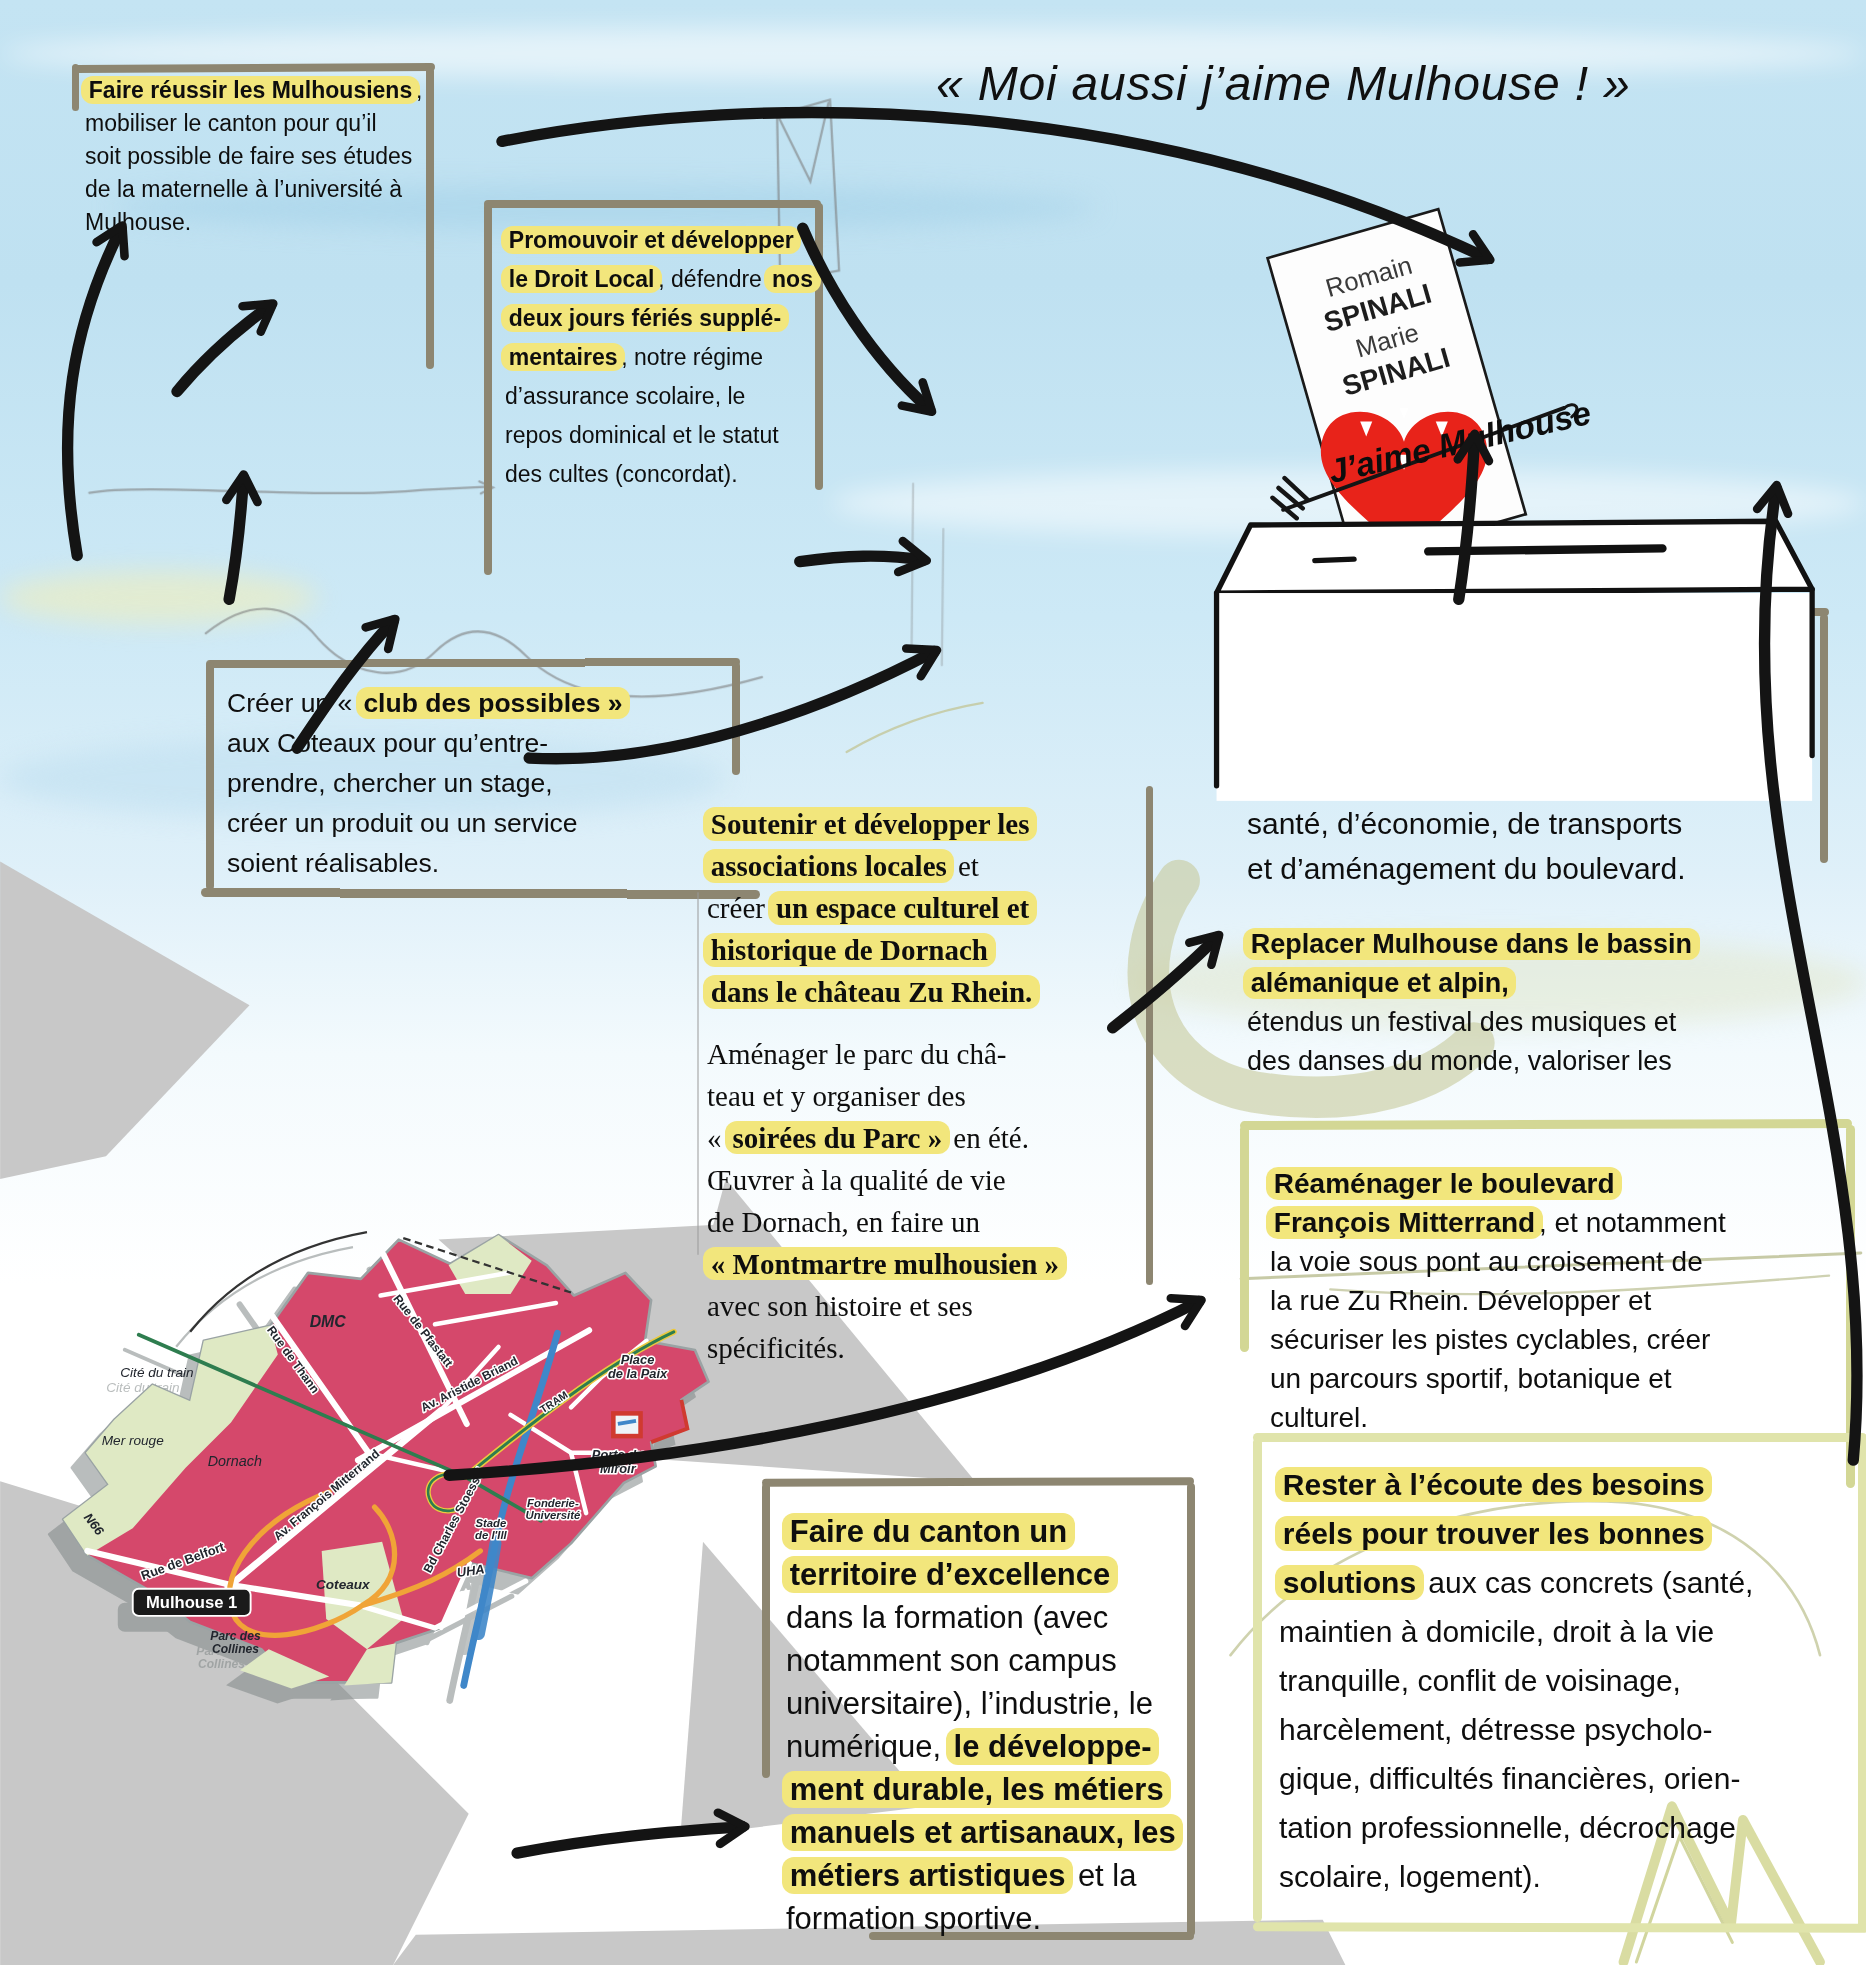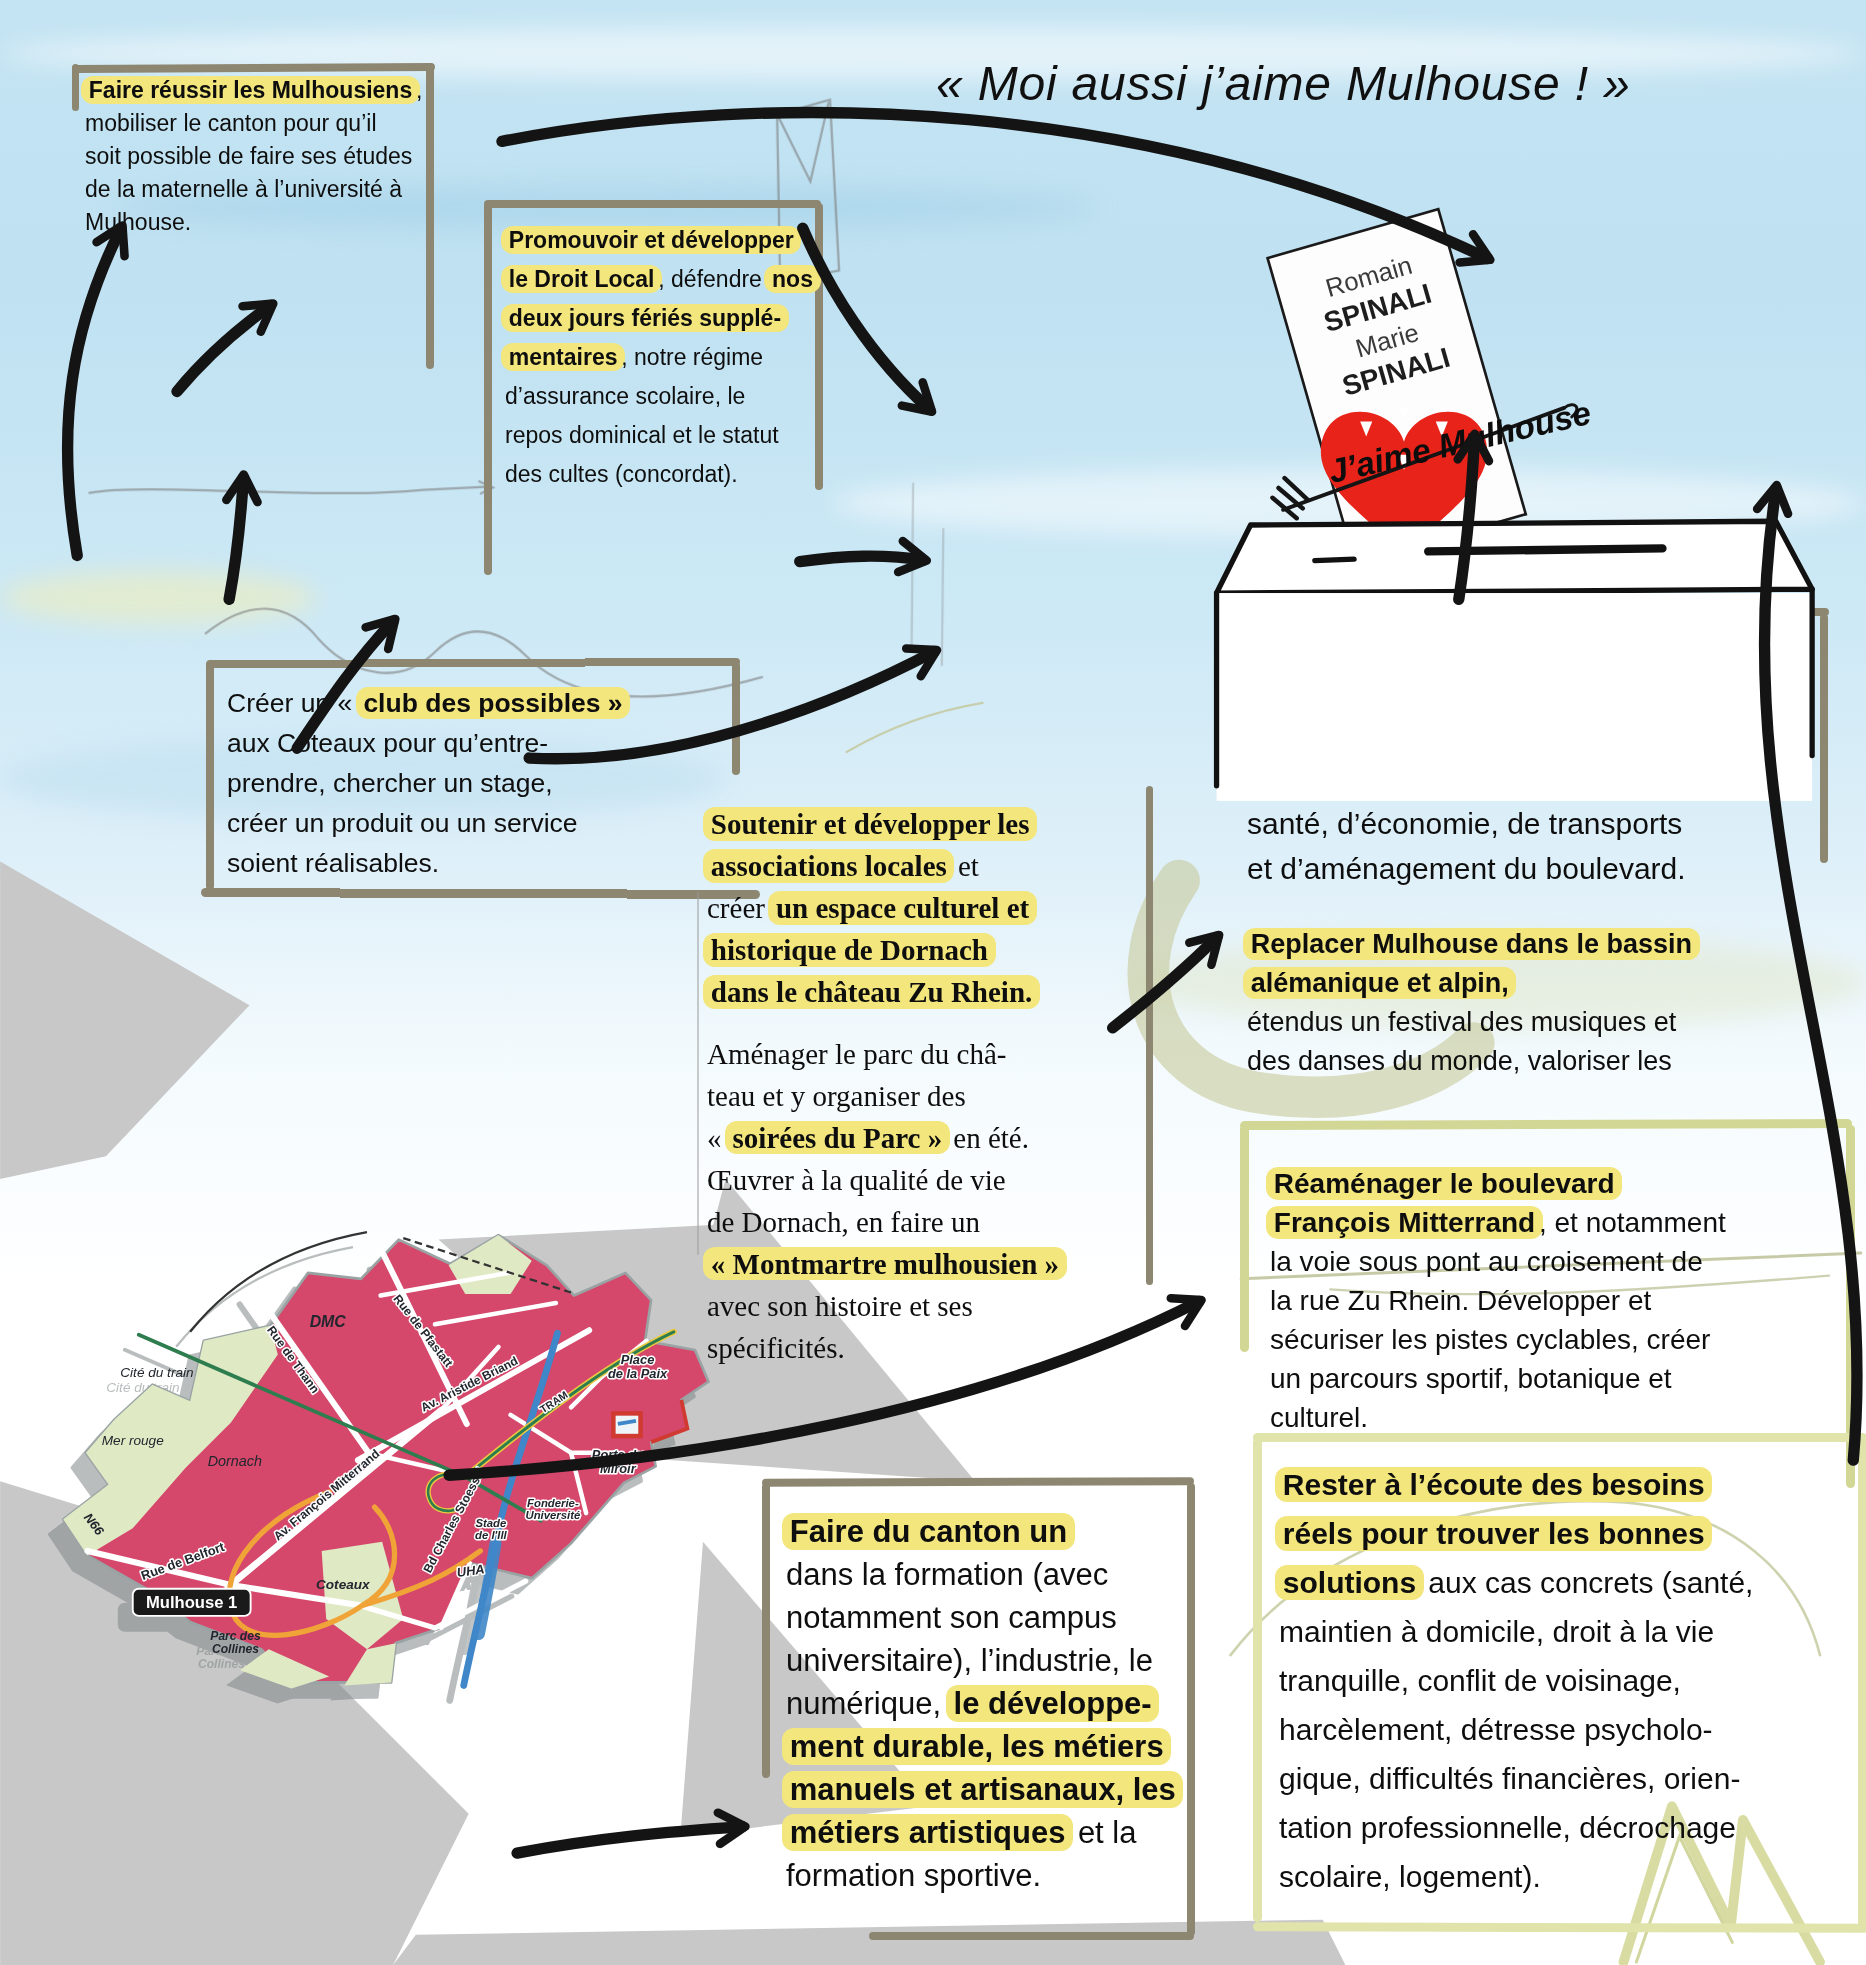--- a/index.html
+++ b/index.html
@@ -273,20 +273,21 @@
       <div class="tl"><span class="run hl">solutions</span><span class="run"> aux cas concrets (santé,</span></div>
       <div class="tl"><span class="run">maintien à domicile, droit à la vie</span></div>
       <div class="tl"><span class="run">tranquille, conflit de voisinage,</span></div>
       <div class="tl"><span class="run">harcèlement, détresse psycholo-</span></div>
       <div class="tl"><span class="run">gique, difficultés financières, orien-</span></div>
       <div class="tl"><span class="run">tation professionnelle, décrochage</span></div>
       <div class="tl"><span class="run">scolaire, logement).</span></div>
     </div>
   <div class="box" id="box-h">
       <div class="tl"><span class="run hl">Faire du canton un</span></div>
+      <div class="tl"><span class="run hl">territoire d’excellence</span></div>
       <div class="tl"><span class="run">dans la formation (avec</span></div>
       <div class="tl"><span class="run">notamment son campus</span></div>
       <div class="tl"><span class="run">universitaire), l’industrie, le</span></div>
       <div class="tl"><span class="run">numérique, </span><span class="run hl">le développe-</span></div>
       <div class="tl"><span class="run hl">ment durable, les métiers</span></div>
       <div class="tl"><span class="run hl">manuels et artisanaux, les</span></div>
       <div class="tl"><span class="run hl">métiers artistiques</span><span class="run"> et la</span></div>
       <div class="tl"><span class="run">formation sportive.</span></div>
     </div>
 

